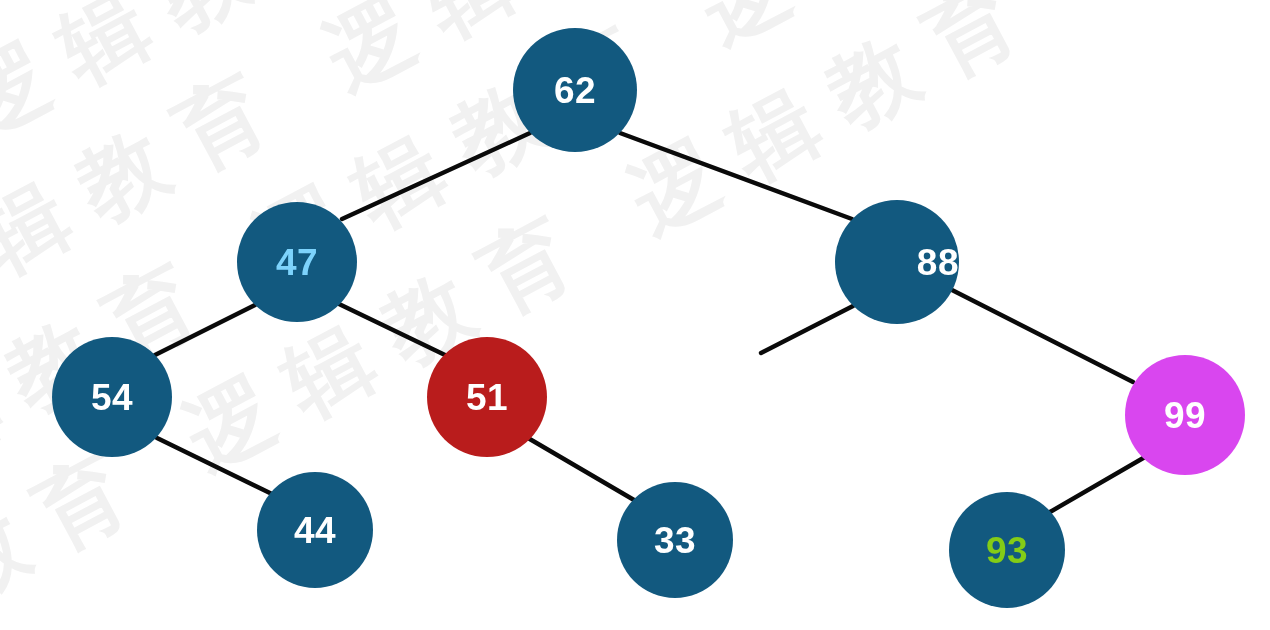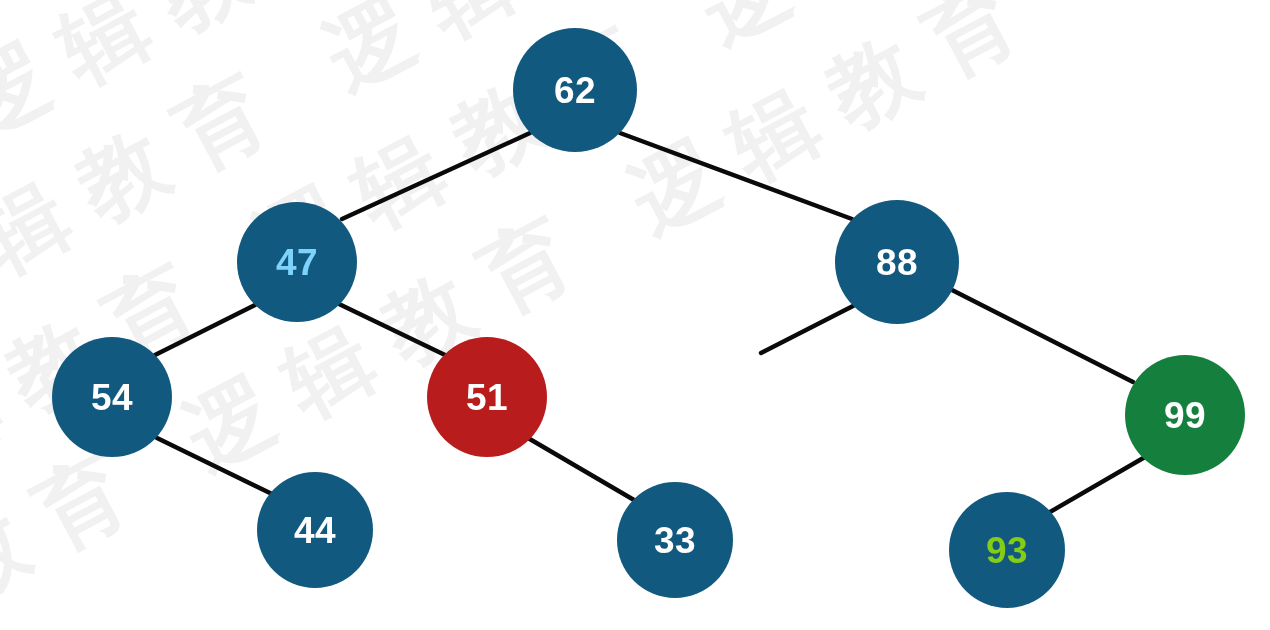--- a/index.html
+++ b/index.html
@@ -102,30 +102,30 @@
       <line class="tree-edge" x1="1145" y1="457" x2="1050" y2="512" stroke="#0a0a0a" stroke-width="4.4"></line>
     </svg>
 
   <div id="node-layer">
       <div class="tree-node" style="left: 513px; top: 28px; width: 124px; height: 124px; background: rgb(18, 89, 127);">
         <span class="node-label" style="color: rgb(255, 255, 255);">62</span>
       </div>
       <div class="tree-node" style="left: 237px; top: 202px; width: 120px; height: 120px; background: rgb(18, 89, 127);">
         <span class="node-label" style="color: #7dd3fc;">47</span>
       </div>
-      <div class="tree-node" style="left: 835px; top: 200px; width: 124px; height: 124px; background: rgb(18, 89, 127);">
+      <div class="tree-node" style="left: 835px; top: 200px; width: 124px; height: 124px; background: rgb(18, 89, 127); justify-content: flex-end;">
         <span class="node-label" style="color: rgb(255, 255, 255);">88</span>
       </div>
       <div class="tree-node" style="left: 52px; top: 337px; width: 120px; height: 120px; background: rgb(18, 89, 127);">
         <span class="node-label" style="color: rgb(255, 255, 255);">54</span>
       </div>
       <div class="tree-node" style="left: 427px; top: 337px; width: 120px; height: 120px; background: #b91c1c;">
         <span class="node-label" style="color: rgb(255, 255, 255);">51</span>
       </div>
-      <div class="tree-node" style="left: 1125px; top: 355px; width: 120px; height: 120px; background: #15803d;">
+      <div class="tree-node" style="left: 1125px; top: 355px; width: 120px; height: 120px; background: #d946ef;">
         <span class="node-label" style="color: rgb(255, 255, 255);">99</span>
       </div>
       <div class="tree-node" style="left: 257px; top: 472px; width: 116px; height: 116px; background: rgb(18, 89, 127);">
         <span class="node-label" style="color: rgb(255, 255, 255);">44</span>
       </div>
       <div class="tree-node" style="left: 617px; top: 482px; width: 116px; height: 116px; background: rgb(18, 89, 127);">
         <span class="node-label" style="color: rgb(255, 255, 255);">33</span>
       </div>
       <div class="tree-node" style="left: 949px; top: 492px; width: 116px; height: 116px; background: rgb(18, 89, 127);">
         <span class="node-label" style="color: #84cc16;">93</span>

